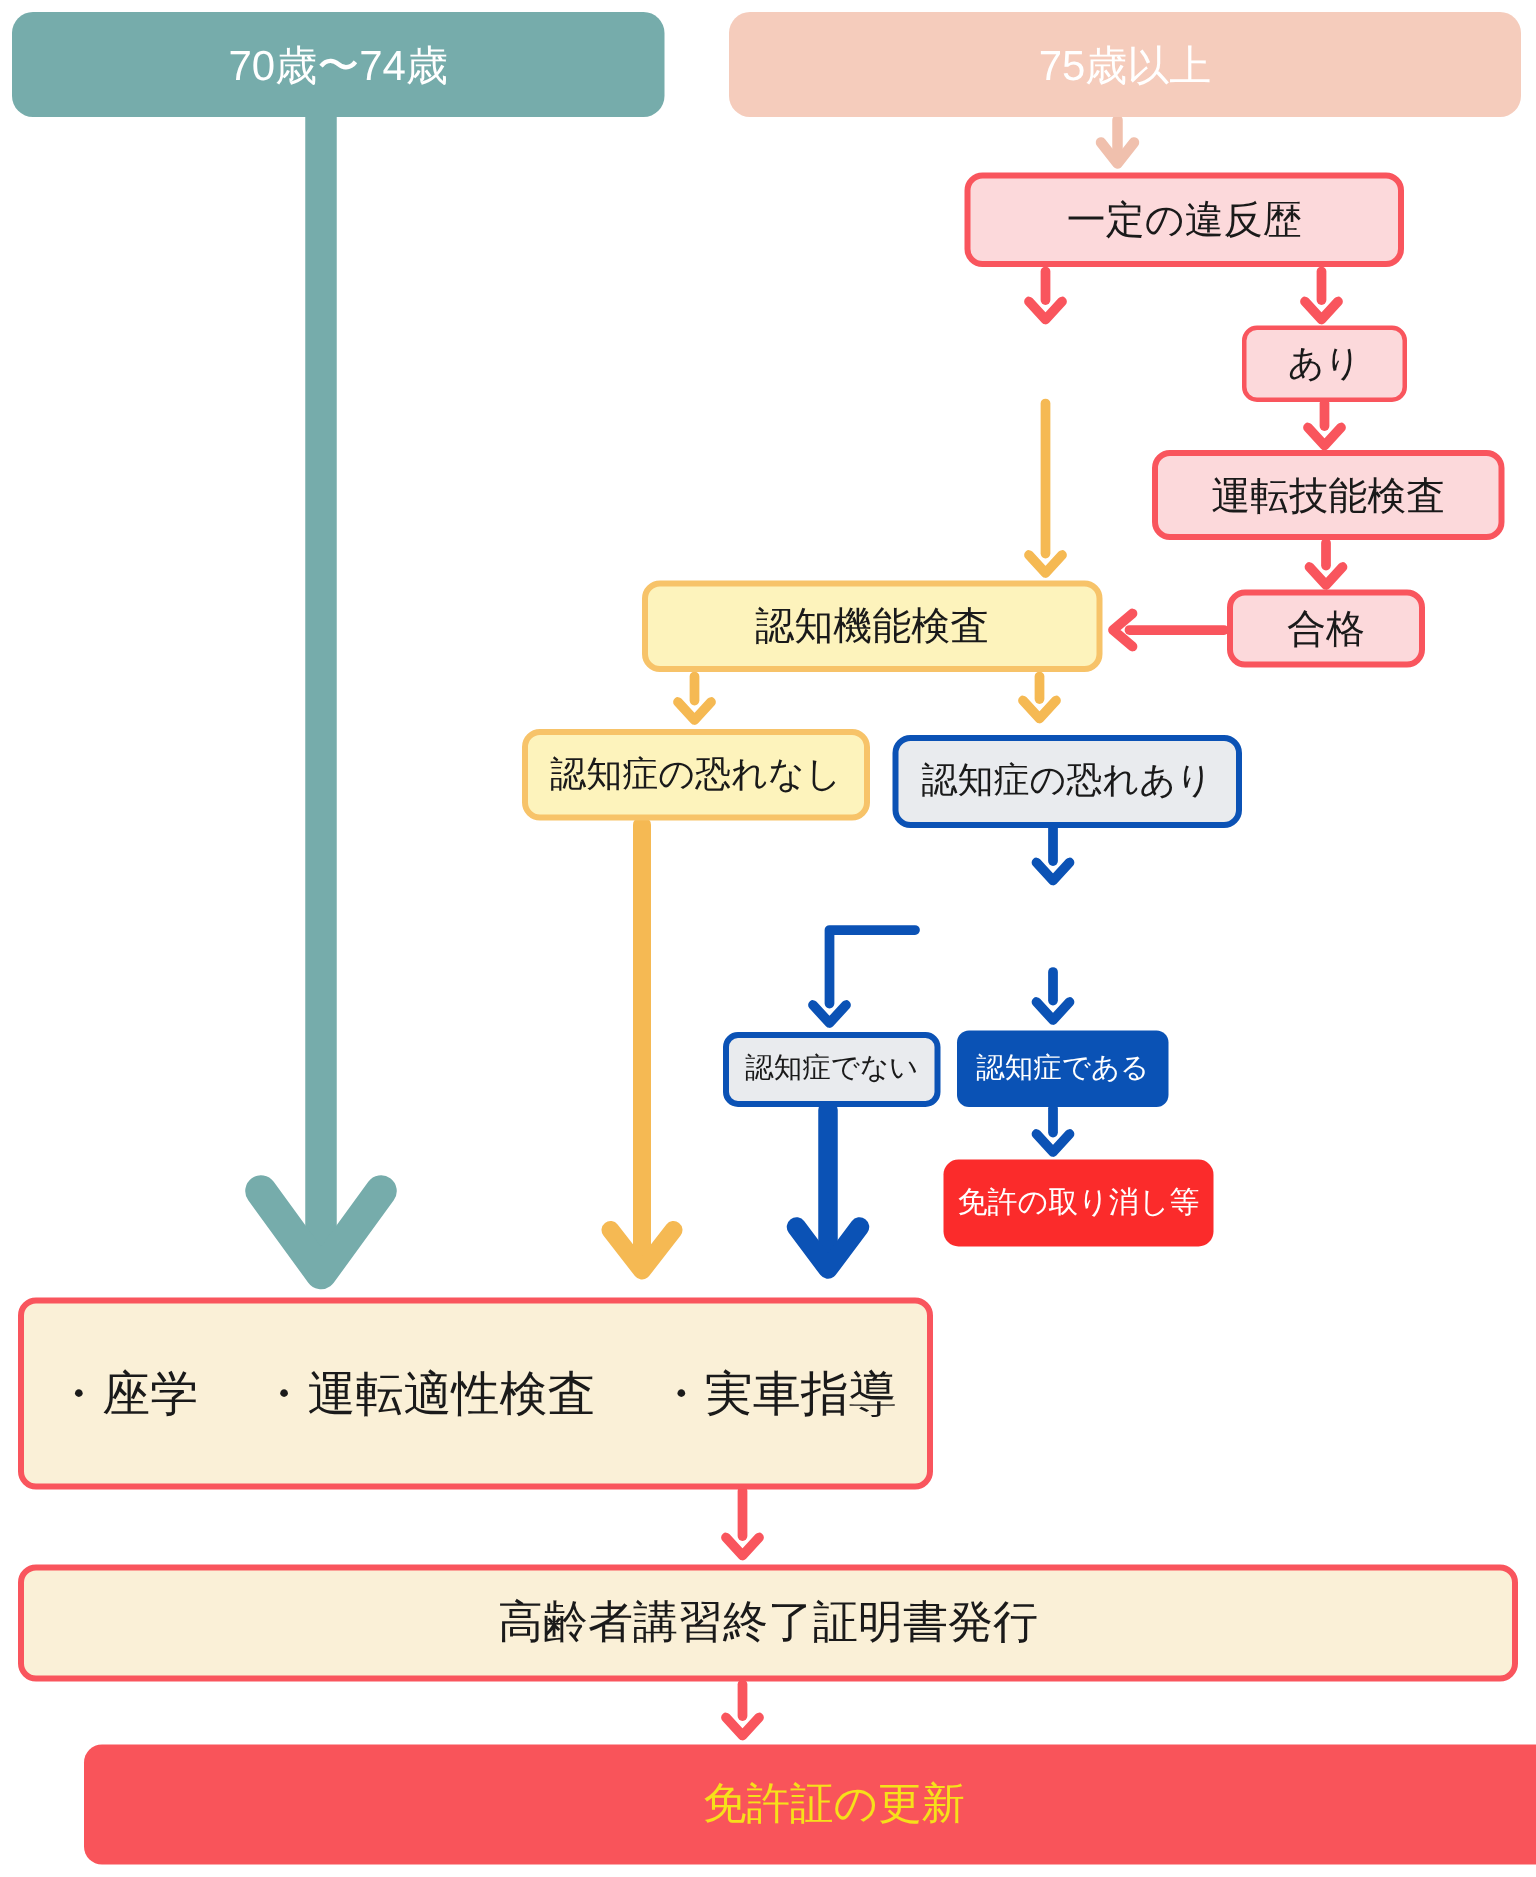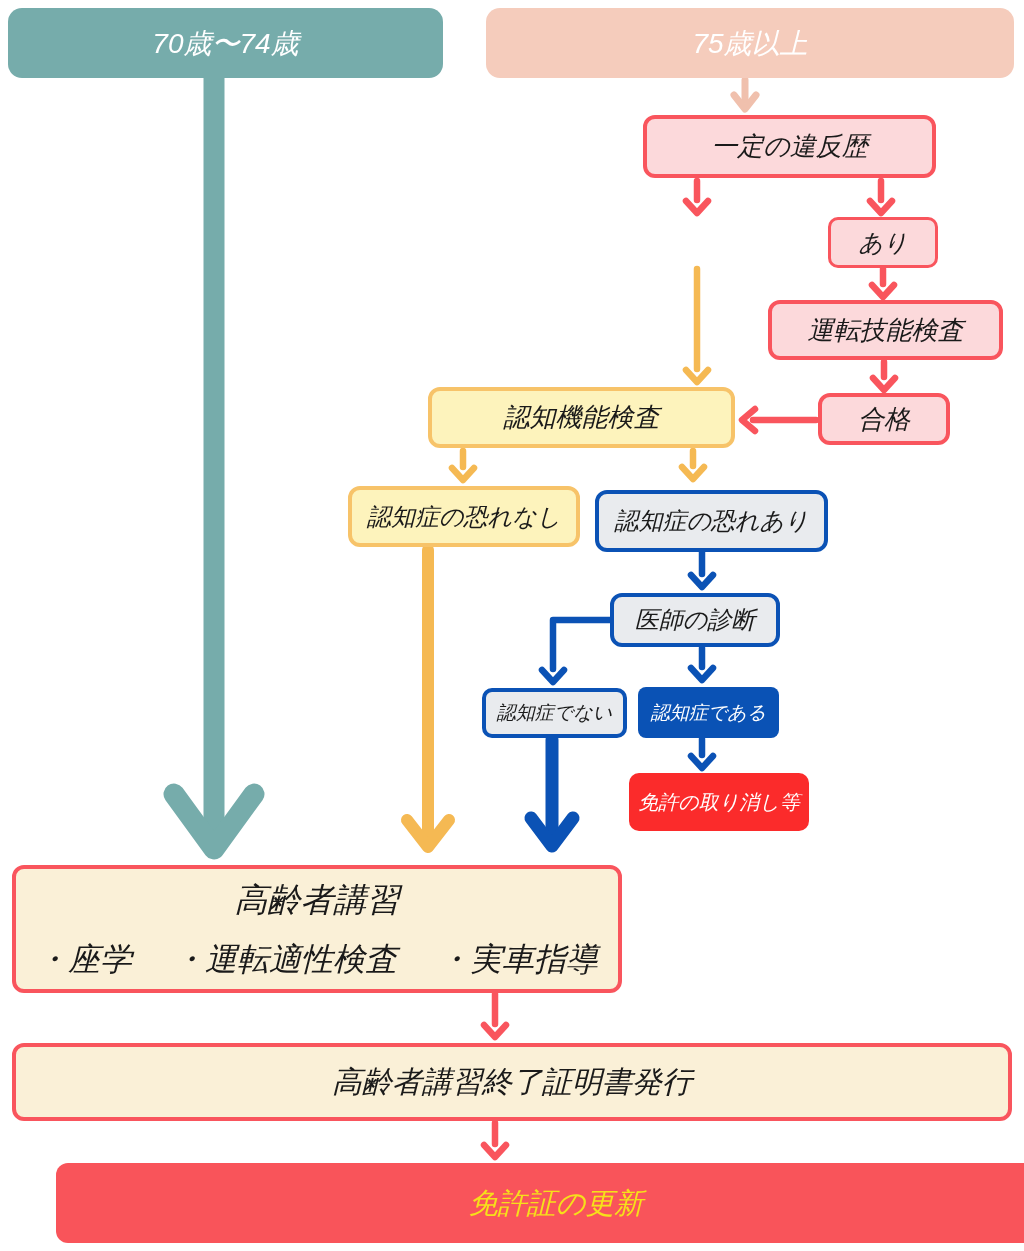--- a/index.html
+++ b/index.html
@@ -3,21 +3,21 @@
 <meta charset="utf-8">
 <style>
   html,body{margin:0;padding:0;background:#ffffff;}
   #stage{
     position:relative;width:1024px;height:1251px;background:#ffffff;overflow:hidden;
     font-family:"Liberation Sans","DejaVu Sans",sans-serif;color:#1a1a1a;
   }
   #arrows{position:absolute;left:0;top:0;z-index:1;}
   .box{
     position:absolute;z-index:2;display:flex;align-items:center;justify-content:center;
-    box-sizing:border-box;text-align:center;line-height:1.25;font-style:italic;
+    box-sizing:border-box;text-align:center;line-height:1.25;
   }
   .hdr{border-radius:14px;color:#ffffff;font-size:28px;}
   .hdr-teal{background:#76ACAB;}
   .hdr-salmon{background:#F5CCBC;}
   .pink-red{background:#FCD9DB;border:4px solid #F9555D;border-radius:12px;font-size:26px;}
   .yellow-orange{background:#FDF3BC;border:4px solid #F7C369;border-radius:12px;font-size:26px;}
   .gray-blue{background:#E9EBEE;border:4px solid #0B52B5;border-radius:12px;font-size:24px;}
   .blue-solid{background:#0A52B5;color:#ffffff;border-radius:8px;font-size:19px;}
   .red-solid{background:#FB2B2B;color:#ffffff;border-radius:10px;font-size:20px;}
   .cream-red{background:#FAF0D7;border:4px solid #F9555D;border-radius:12px;}
@@ -136,36 +136,32 @@
   <div class="box yellow-orange" style="left:428px;top:387px;width:307px;height:61px;">
     <span>認知機能検査</span>
   </div>
   <div class="box yellow-orange fs24" style="left:348px;top:486px;width:232px;height:61px;">
     <span>認知症の恐れなし</span>
   </div>
   <div class="box gray-blue" style="left:595px;top:490px;width:233px;height:62px;">
     <span>認知症の恐れあり</span>
   </div>
 
-  <div class="box gray-blue" style="left:610px;top:593px;width:170px;height:54px;">
-    <span>医師の診断</span>
-  </div>
   <div class="box gray-blue" style="left:482px;top:688px;width:145px;height:50px;font-size:19px;border-radius:10px;">
     <span>認知症でない</span>
   </div>
   <div class="box blue-solid" style="left:638px;top:687px;width:141px;height:51px;">
     <span>認知症である</span>
   </div>
   <div class="box red-solid" style="left:629px;top:773px;width:180px;height:58px;">
     <span>免許の取り消し等</span>
   </div>
 
   <div class="box cream-red" style="left:12px;top:865px;width:610px;height:128px;">
     <div class="course-inner">
-      <div class="course-title">高齢者講習</div>
       <div class="course-items">・座学　 ・運転適性検査　 ・実車指導</div>
     </div>
   </div>
 
   <div class="box cream-red" style="left:12px;top:1043px;width:1000px;height:78px;">
     <span class="cert-label">高齢者講習終了証明書発行</span>
   </div>
 
   <div class="box renewal" style="left:12px;top:1163px;width:1000px;height:80px;">
     <span>免許証の更新</span>

